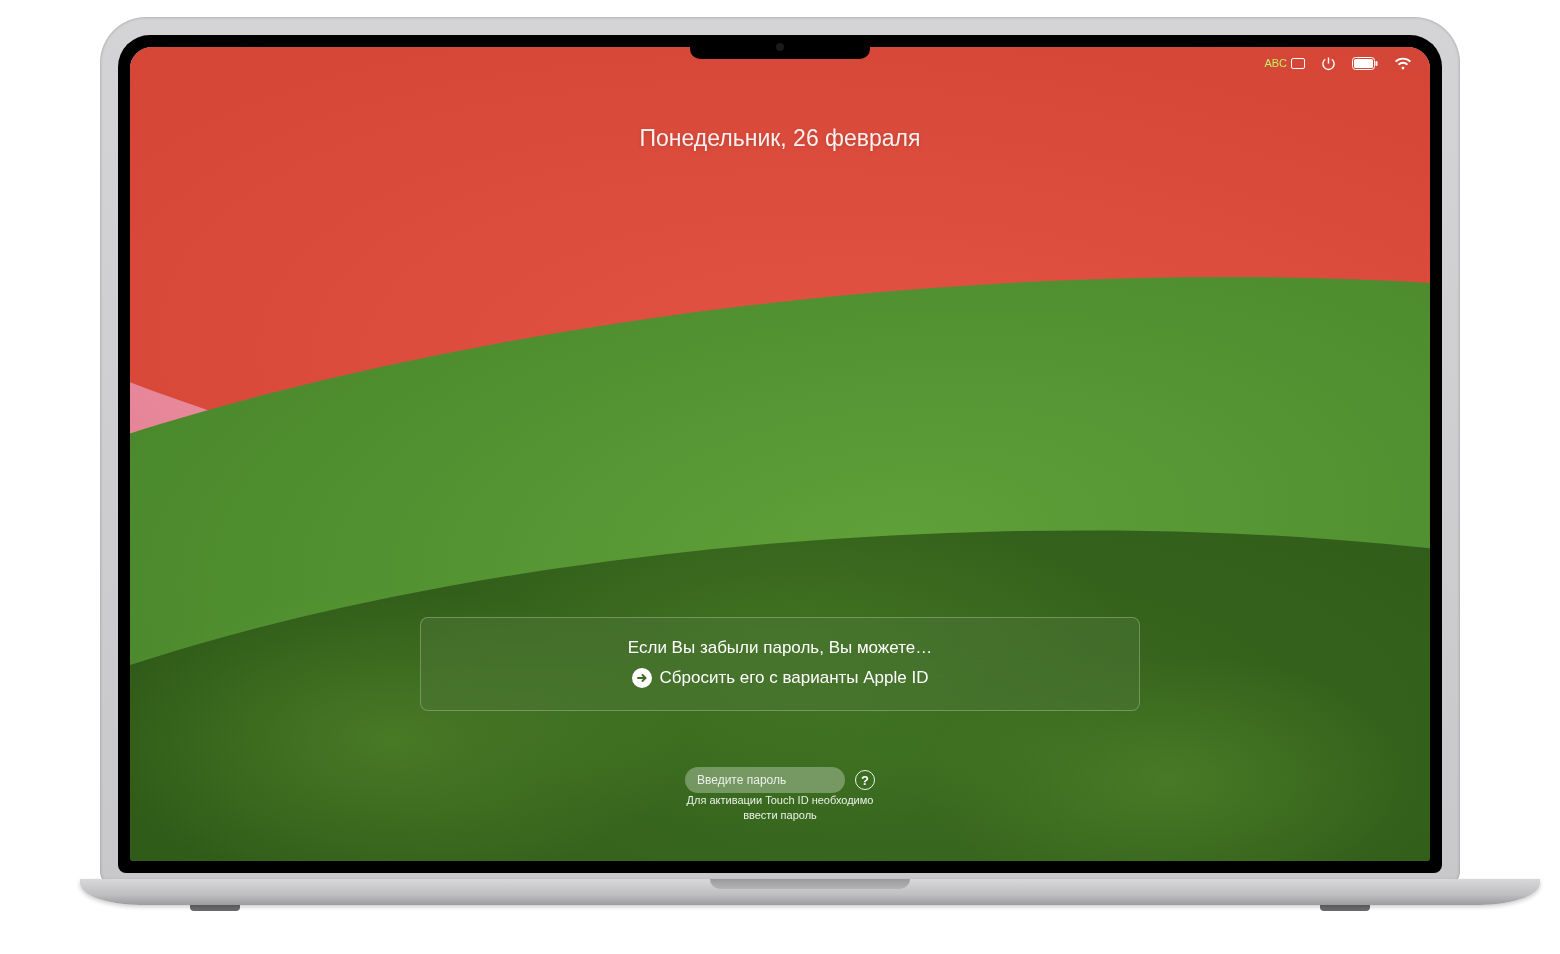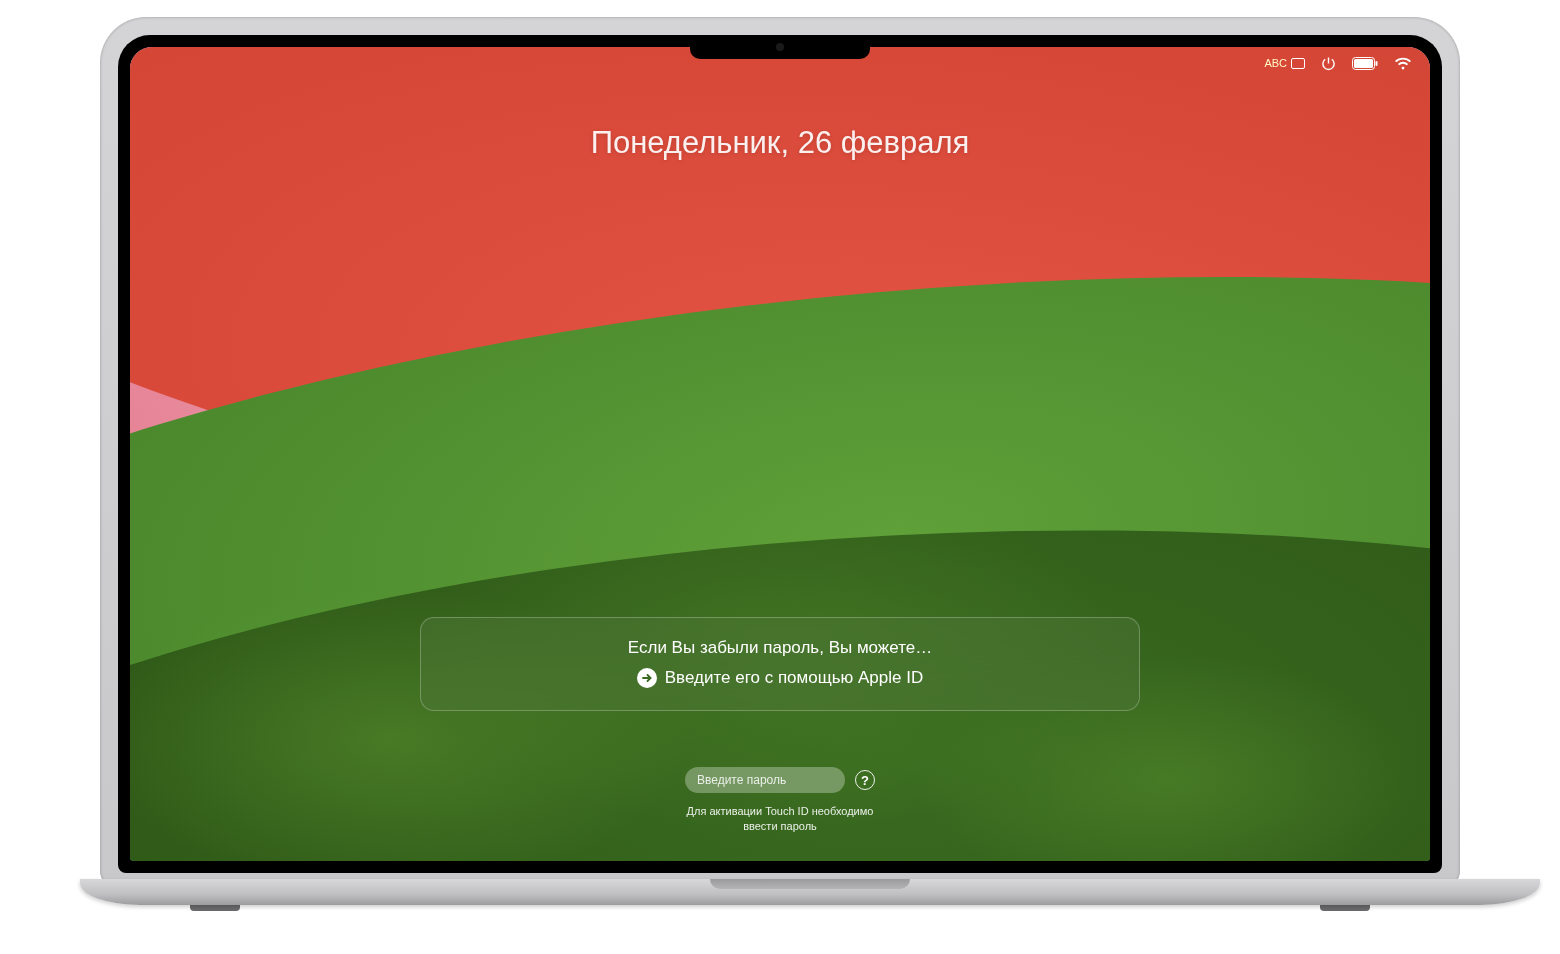--- a/index.html
+++ b/index.html
@@ -128,21 +128,21 @@
         radial-gradient(ellipse 500px 250px at 80% 90%, rgba(110,170,55,0.3) 0%, transparent 50%);
     }
     .menubar {
       position: absolute;
       top: 4px;
       right: 18px;
       height: 24px;
       display: flex;
       align-items: center;
       gap: 16px;
-      color: #fef9c3;
+      color: #bef264;
       font-size: 12px;
       z-index: 50;
     }
     .menubar svg { display: block; }
     .input-indicator {
       display: flex;
       align-items: center;
       gap: 4px;
       font-size: 11px;
       font-weight: 500;
@@ -156,41 +156,41 @@
     .datetime {
       position: absolute;
       top: 78px;
       left: 0;
       right: 0;
       text-align: center;
       color: rgba(255,255,255,0.92);
       z-index: 40;
     }
     .date-label {
-      font-size: 31px;
+      font-size: 23px;
       font-weight: 500;
       text-shadow: 0 1px 4px rgba(0,0,0,0.15);
     }
     .time-label {
       font-size: 92px;
       font-weight: 600;
       letter-spacing: -2px;
       line-height: 1.05;
       text-shadow: 0 2px 6px rgba(0,0,0,0.15);
     }
     .reset-panel {
       position: absolute;
       left: 50%;
       transform: translateX(-50%);
       top: 570px;
       width: 720px;
       background: rgba(80, 120, 60, 0.42);
       backdrop-filter: blur(20px);
       border: 1px solid rgba(255,255,255,0.25);
-      border-radius: 14px;
+      border-radius: 8px;
       padding: 20px 30px 22px 30px;
       color: #fff;
       text-align: center;
       z-index: 45;
     }
     .reset-title {
       font-size: 17px;
       font-weight: 500;
       margin-bottom: 10px;
     }
@@ -215,21 +215,21 @@
     }
     .arrow-circle svg { display: block; }
     .password-area {
       position: absolute;
       left: 50%;
       transform: translateX(-50%);
       top: 720px;
       display: flex;
       flex-direction: column;
       align-items: center;
-      gap: 11px;
+      gap: 0;
       z-index: 45;
     }
     .password-row {
       display: flex;
       align-items: center;
       gap: 10px;
     }
     .password-input {
       width: 160px;
       height: 26px;
@@ -352,21 +352,21 @@
 
         <div class="reset-panel">
           <div class="reset-title">Если Вы забыли пароль, Вы можете…</div>
           <div class="reset-option">
             <span class="arrow-circle">
               <svg width="12" height="12" viewBox="0 0 12 12" fill="none" stroke="#3a6b20" stroke-width="1.8" stroke-linecap="round" stroke-linejoin="round">
                 <path d="M2 6 L9.5 6"></path>
                 <path d="M6.5 3 L9.5 6 L6.5 9"></path>
               </svg>
             </span>
-            <span>Введите его с помощью Apple ID</span>
+            <span>Сбросить его с варианты Apple ID</span>
           </div>
         </div>
 
         <div class="password-area">
           <div class="password-row">
             <input type="password" class="password-input" placeholder="Введите пароль" style="">
             <div class="help-circle">?</div>
           </div>
           <div class="hint-text">Для активации Touch ID необходимо ввести пароль</div>
         </div>

